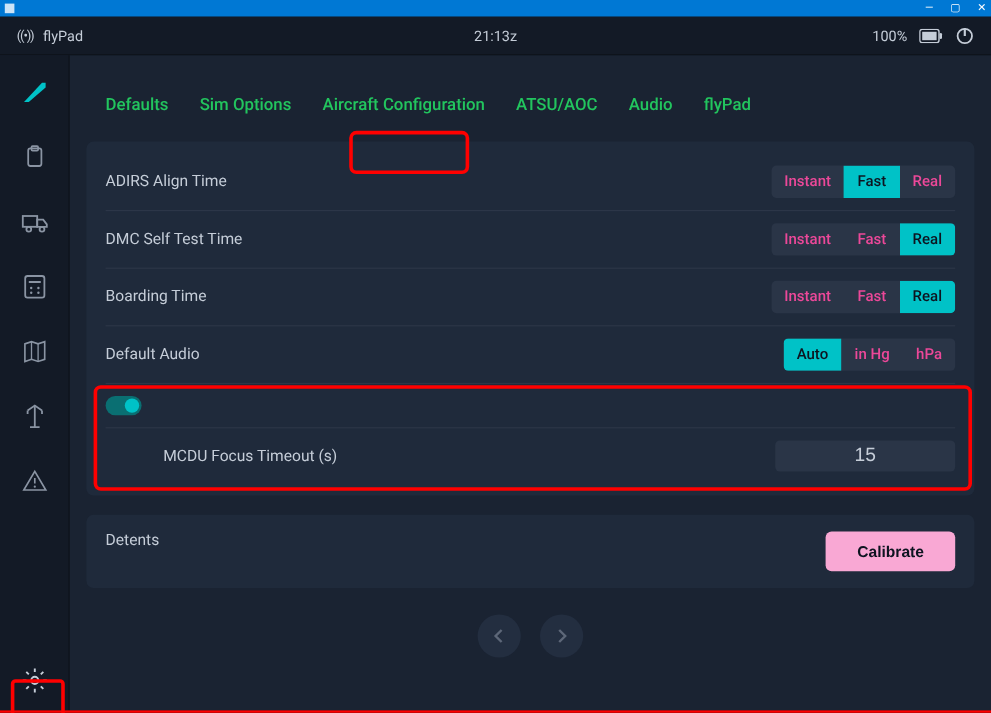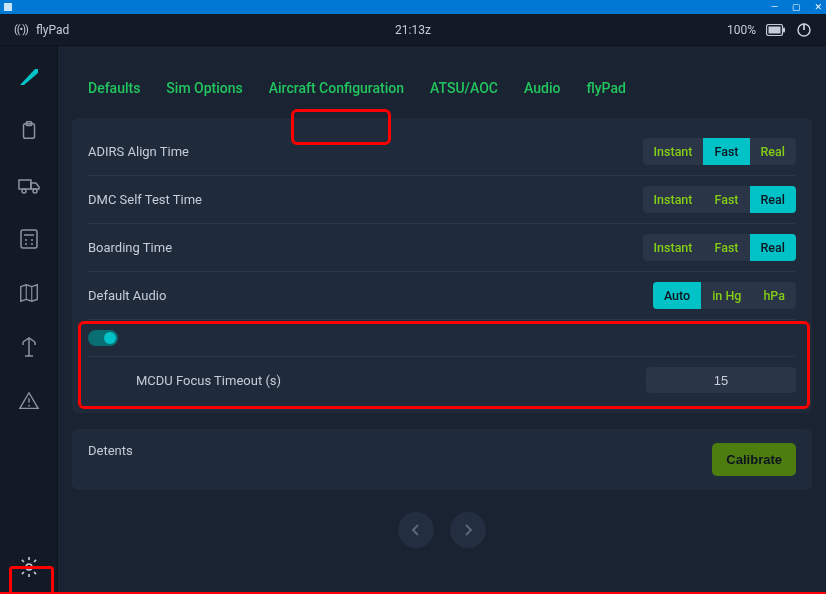--- a/index.html
+++ b/index.html
@@ -33,30 +33,30 @@
   
   .tabs { height: 48px; display: flex; align-items: center; gap: 6px; padding-left: 6px; }
   .tab { color: #22c55e; font-size: 14px; padding: 8px 10px; border-radius: 4px; cursor: pointer; font-weight: 500; }
   
   .content { background: #1f2a3b; border-radius: 6px; padding: 10px 16px; margin-top: 6px; }
   .row { display: flex; align-items: center; justify-content: space-between; padding: 10px 0; border-bottom: 1px solid #2c3648; }
   .row:last-child { border-bottom: none; margin-left: 48px; }
   .row-label { color: #c5cdd8; font-size: 13px; display: flex; align-items: center; gap: 6px; }
   .row-label .hint { color: #5d6778; font-size: 12px; }
   .pill-group { display: flex; background: #2a3547; border-radius: 4px; overflow: hidden; }
-  .pill { color: #84cc16; font-size: 12.5px; font-weight: 500; padding: 6px 11px; cursor: pointer; }
+  .pill { color: #ec4899; font-size: 12.5px; font-weight: 500; padding: 6px 11px; cursor: pointer; }
   .pill.active { background: #00c2c7; color: #0d1420; }
   
   .toggle { width: 30px; height: 16px; background: #0a6f72; border-radius: 8px; position: relative; cursor: pointer; }
   .toggle::after { content: ""; position: absolute; right: 2px; top: 2px; width: 12px; height: 12px; background: #00c2c7; border-radius: 50%; }
   
-  .num-input { background: #2a3547; color: #c5cdd8; border: none; width: 150px; height: 26px; text-align: center; border-radius: 4px; font-size: 13px; }
+  .num-input { background: #2a3547; color: #c5cdd8; border: none; width: 150px; height: 26px; text-align: center; border-radius: 4px; font-size: 16px; }
   
   .content2 { background: #1f2a3b; border-radius: 6px; padding: 14px 16px; margin-top: 16px; display: flex; align-items: flex-start; justify-content: space-between; }
-  .calibrate-btn { background: #4d7c0f; color: #0d1420; border: none; padding: 9px 14px; border-radius: 5px; font-size: 13px; font-weight: 600; cursor: pointer; }
+  .calibrate-btn { background: #f9a8d4; color: #0d1420; border: none; padding: 9px 26px; border-radius: 5px; font-size: 13px; font-weight: 600; cursor: pointer; }
   
   .pager { display: flex; justify-content: center; gap: 16px; margin-top: 22px; }
   .pager-btn { width: 36px; height: 36px; border-radius: 50%; background: #232e40; display: flex; align-items: center; justify-content: center; color: #5d6778; cursor: pointer; }
   
   .hl-red { position: absolute; border: 3px solid #ff0000; border-radius: 6px; pointer-events: none; }
   .hl-tab { top: 109px; left: 291px; width: 100px; height: 36px; }
   .hl-rows { top: 321px; left: 78px; width: 732px; height: 88px; }
   .hl-gear { top: 566px; left: 9px; width: 45px; height: 42px; border-radius: 4px; }
   .bottom-border { position: absolute; left: 0; bottom: 0; width: 826px; height: 2px; background: #ff0000; }
 </style>

